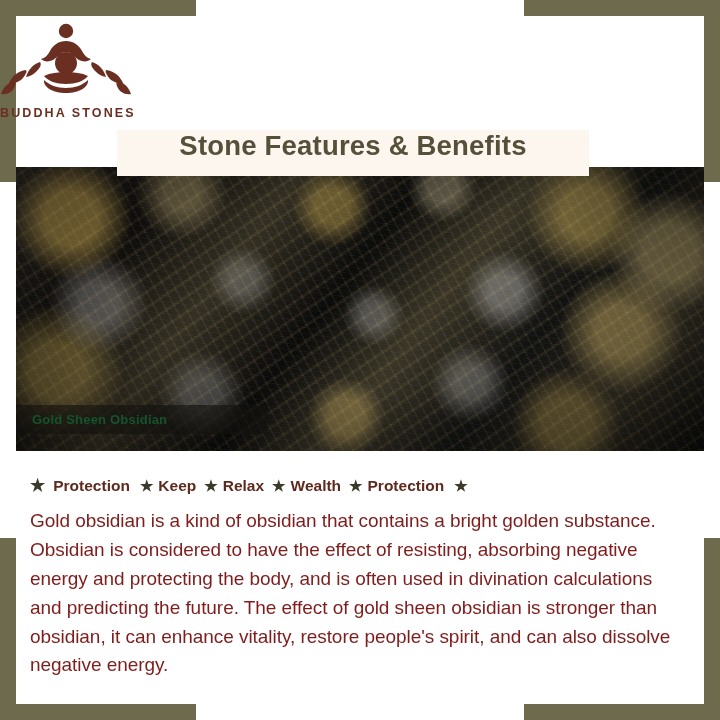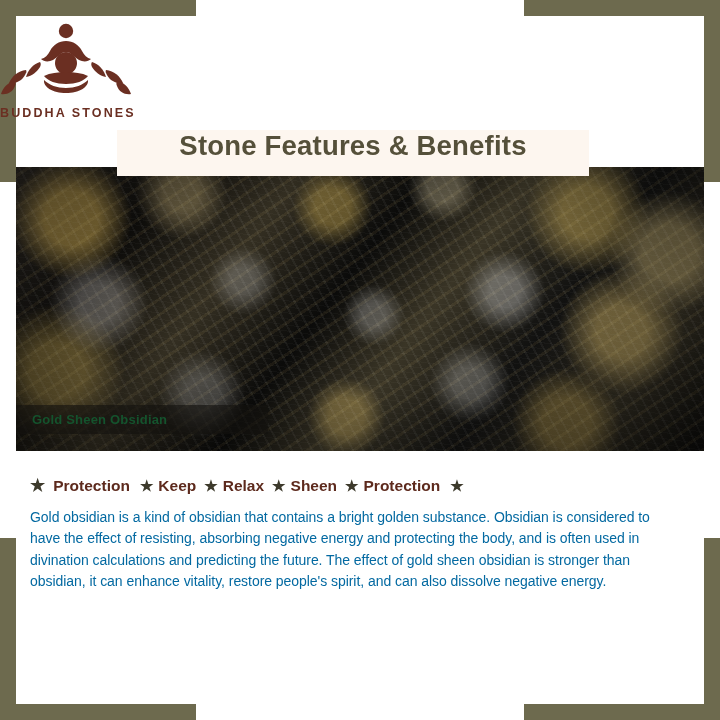--- a/index.html
+++ b/index.html
@@ -207,23 +207,23 @@
     margin-right: 5px;
   }
   .benefit .label { color: #5d2a1d; }
   .benefit + .benefit { margin-left: 8px; }
   .benefit:first-child .star { font-size: 17px; margin-right: 8px; }
   .benefit:first-child .label { margin-right: 2px; }
   .benefit:last-child .star { margin-left: 2px; }
 
   .description {
     margin-top: 11px;
-    font-size: 14px;
+    font-size: 19px;
     line-height: 1.52;
-    color: #0369a1;
+    color: #7f1d1d;
     font-weight: 500;
     letter-spacing: -0.05px;
   }
 
   
   .bottom-gap {
     position: absolute;
     left: 0; right: 0; bottom: 0; height: 16px;
     background: transparent;
   }
@@ -292,21 +292,21 @@
       <span class="benefit">
         <span class="star">★</span>
         <span class="label">Keep</span>
       </span>
       <span class="benefit">
         <span class="star">★</span>
         <span class="label">Relax</span>
       </span>
       <span class="benefit">
         <span class="star">★</span>
-        <span class="label">Sheen</span>
+        <span class="label">Wealth</span>
       </span>
       <span class="benefit">
         <span class="star">★</span>
         <span class="label">Protection</span>
       </span>
       <span class="benefit">
         <span class="star">★</span>
       </span>
     </div>
 

